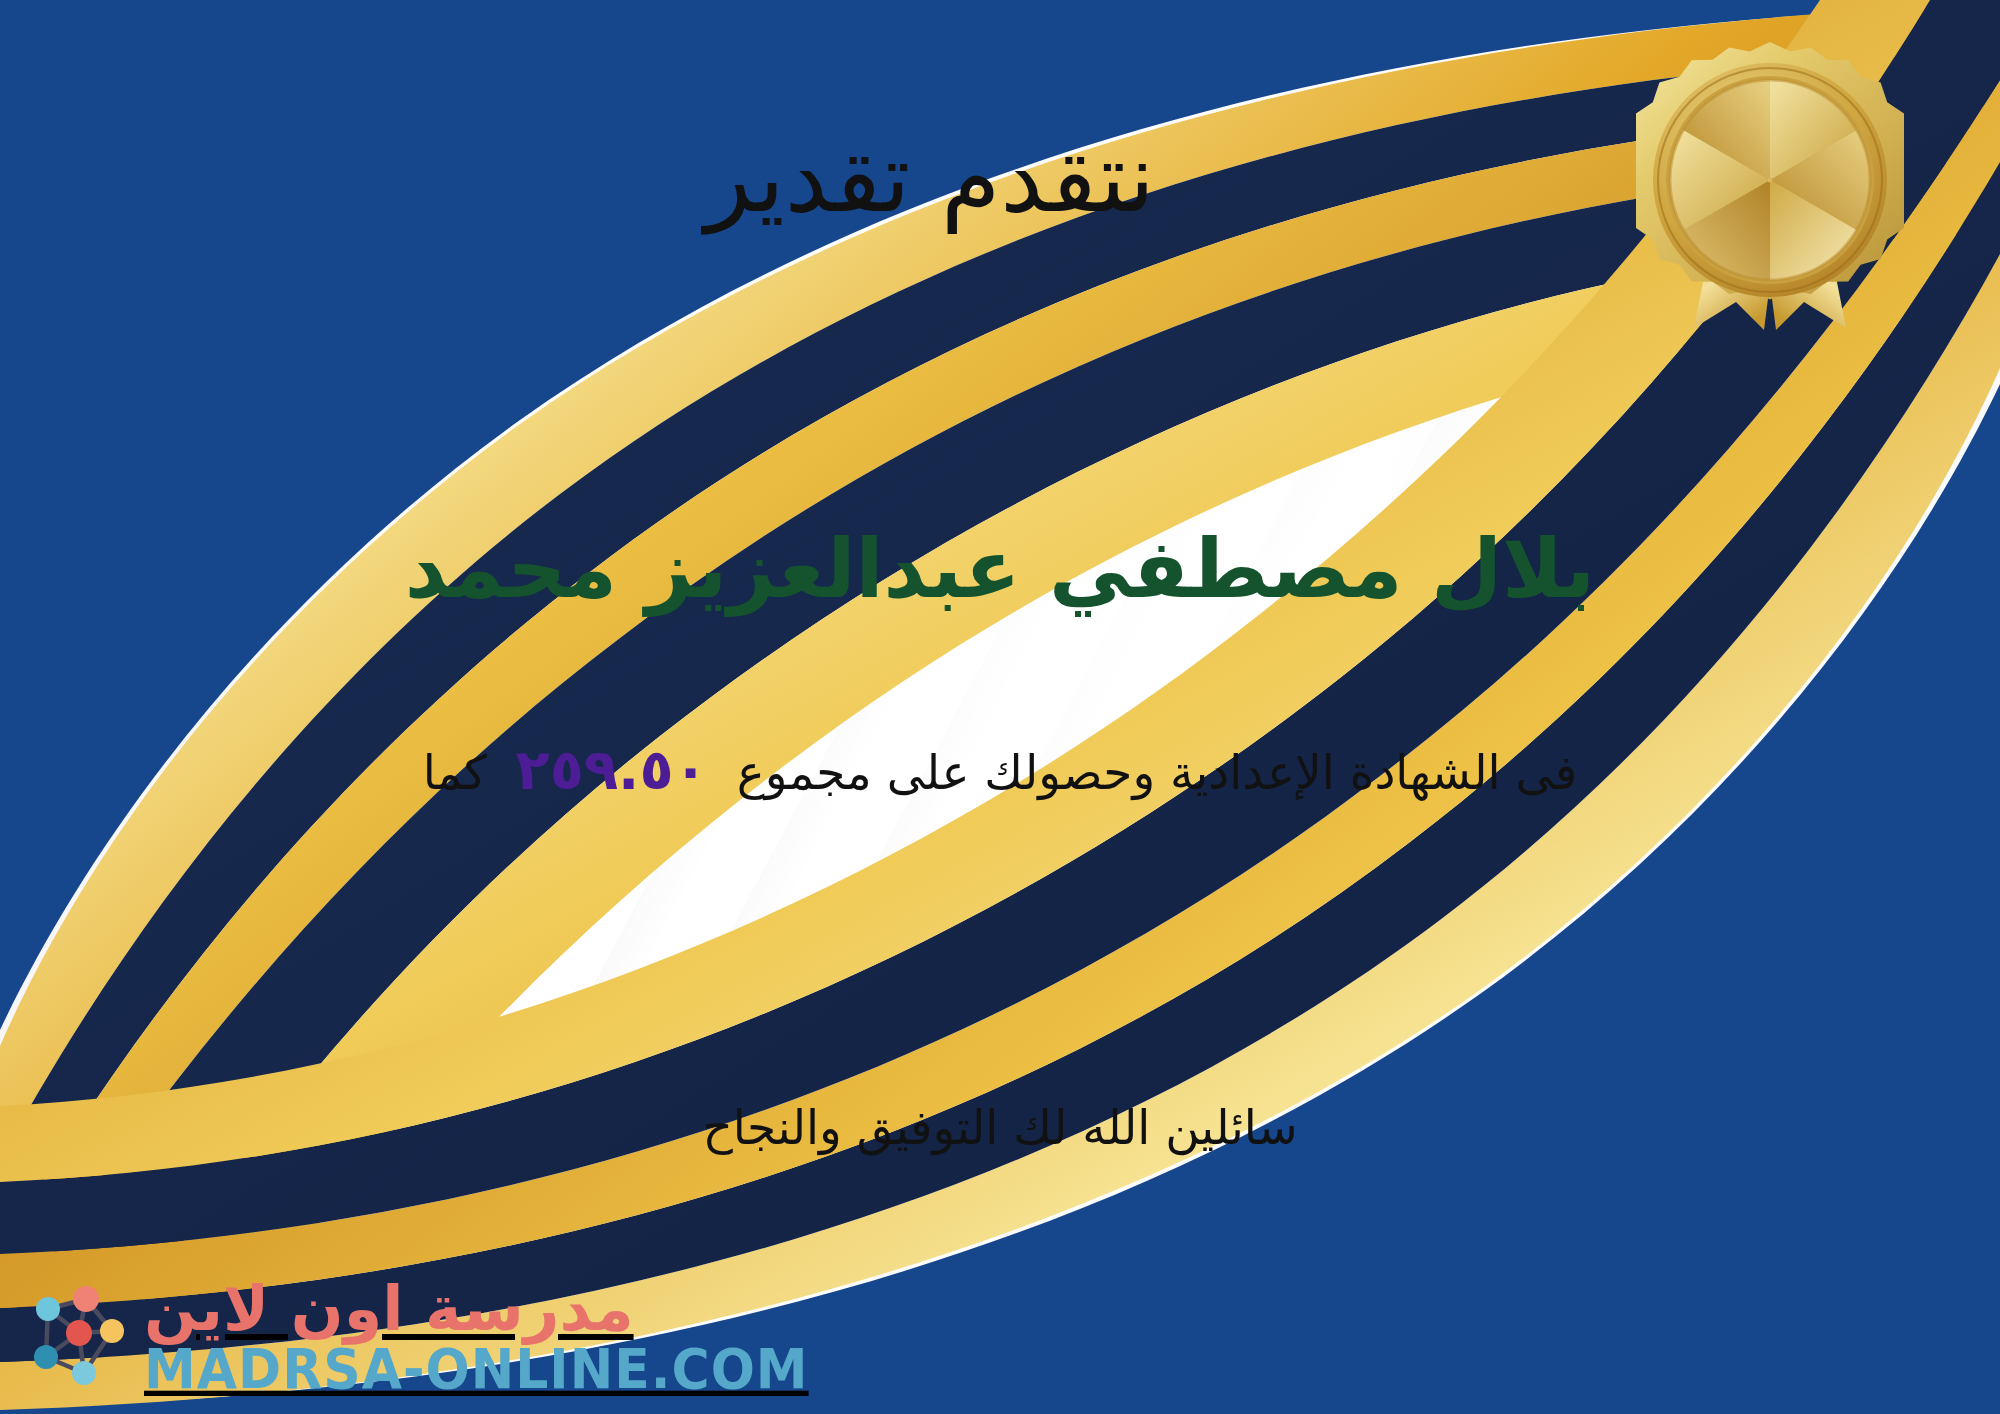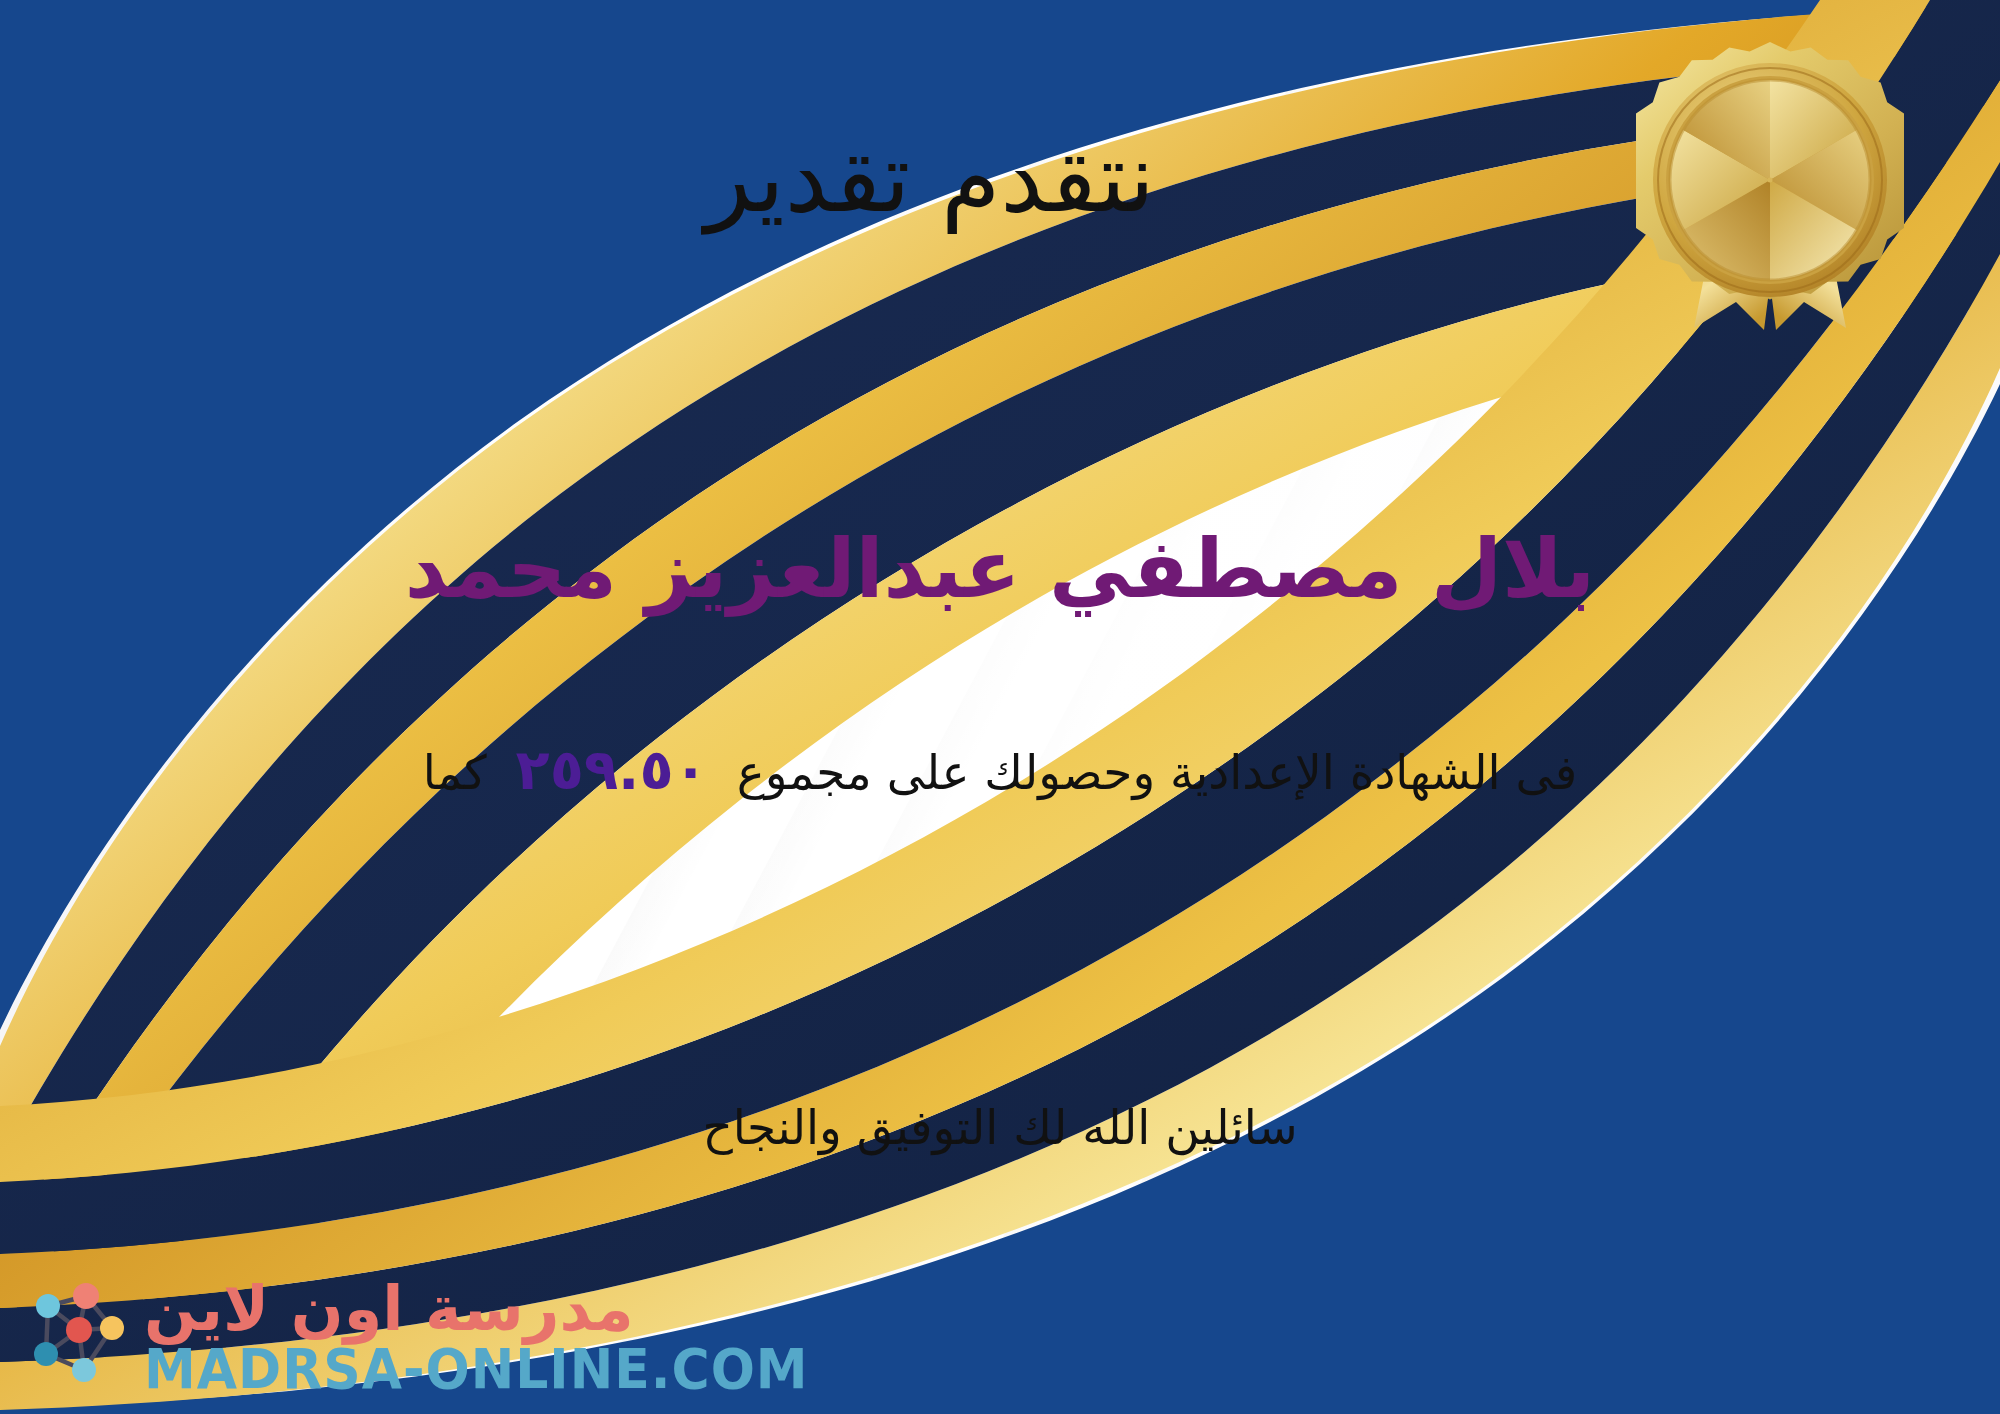--- a/index.html
+++ b/index.html
@@ -88,21 +88,21 @@
   }
 
   .recipient-name {
     position: absolute;
     top: 516px;
     left: 0;
     right: 0;
     text-align: center;
     font-size: 82px;
     font-weight: 700;
-    color: #701a75;
+    color: #14532d;
     line-height: 1.3;
   }
 
   .body-block {
     position: absolute;
     top: 722px;
     left: 60px;
     right: 60px;
     text-align: center;
     font-size: 47px;
@@ -130,22 +130,24 @@
     line-height: 1.6;
   }
 
   
   .brand {
     position: absolute;
     left: 22px;
     bottom: 18px;
     display: flex;
     flex-direction: row-reverse;
+    align-items: center;
     gap: 10px;
     z-index: 6;
+    text-decoration: underline;
   }
   .brand-text {
     display: flex;
     flex-direction: column;
     align-items: flex-end;
     line-height: 1;
   }
   .brand-ar {
     font-size: 62px;
     font-weight: 700;

